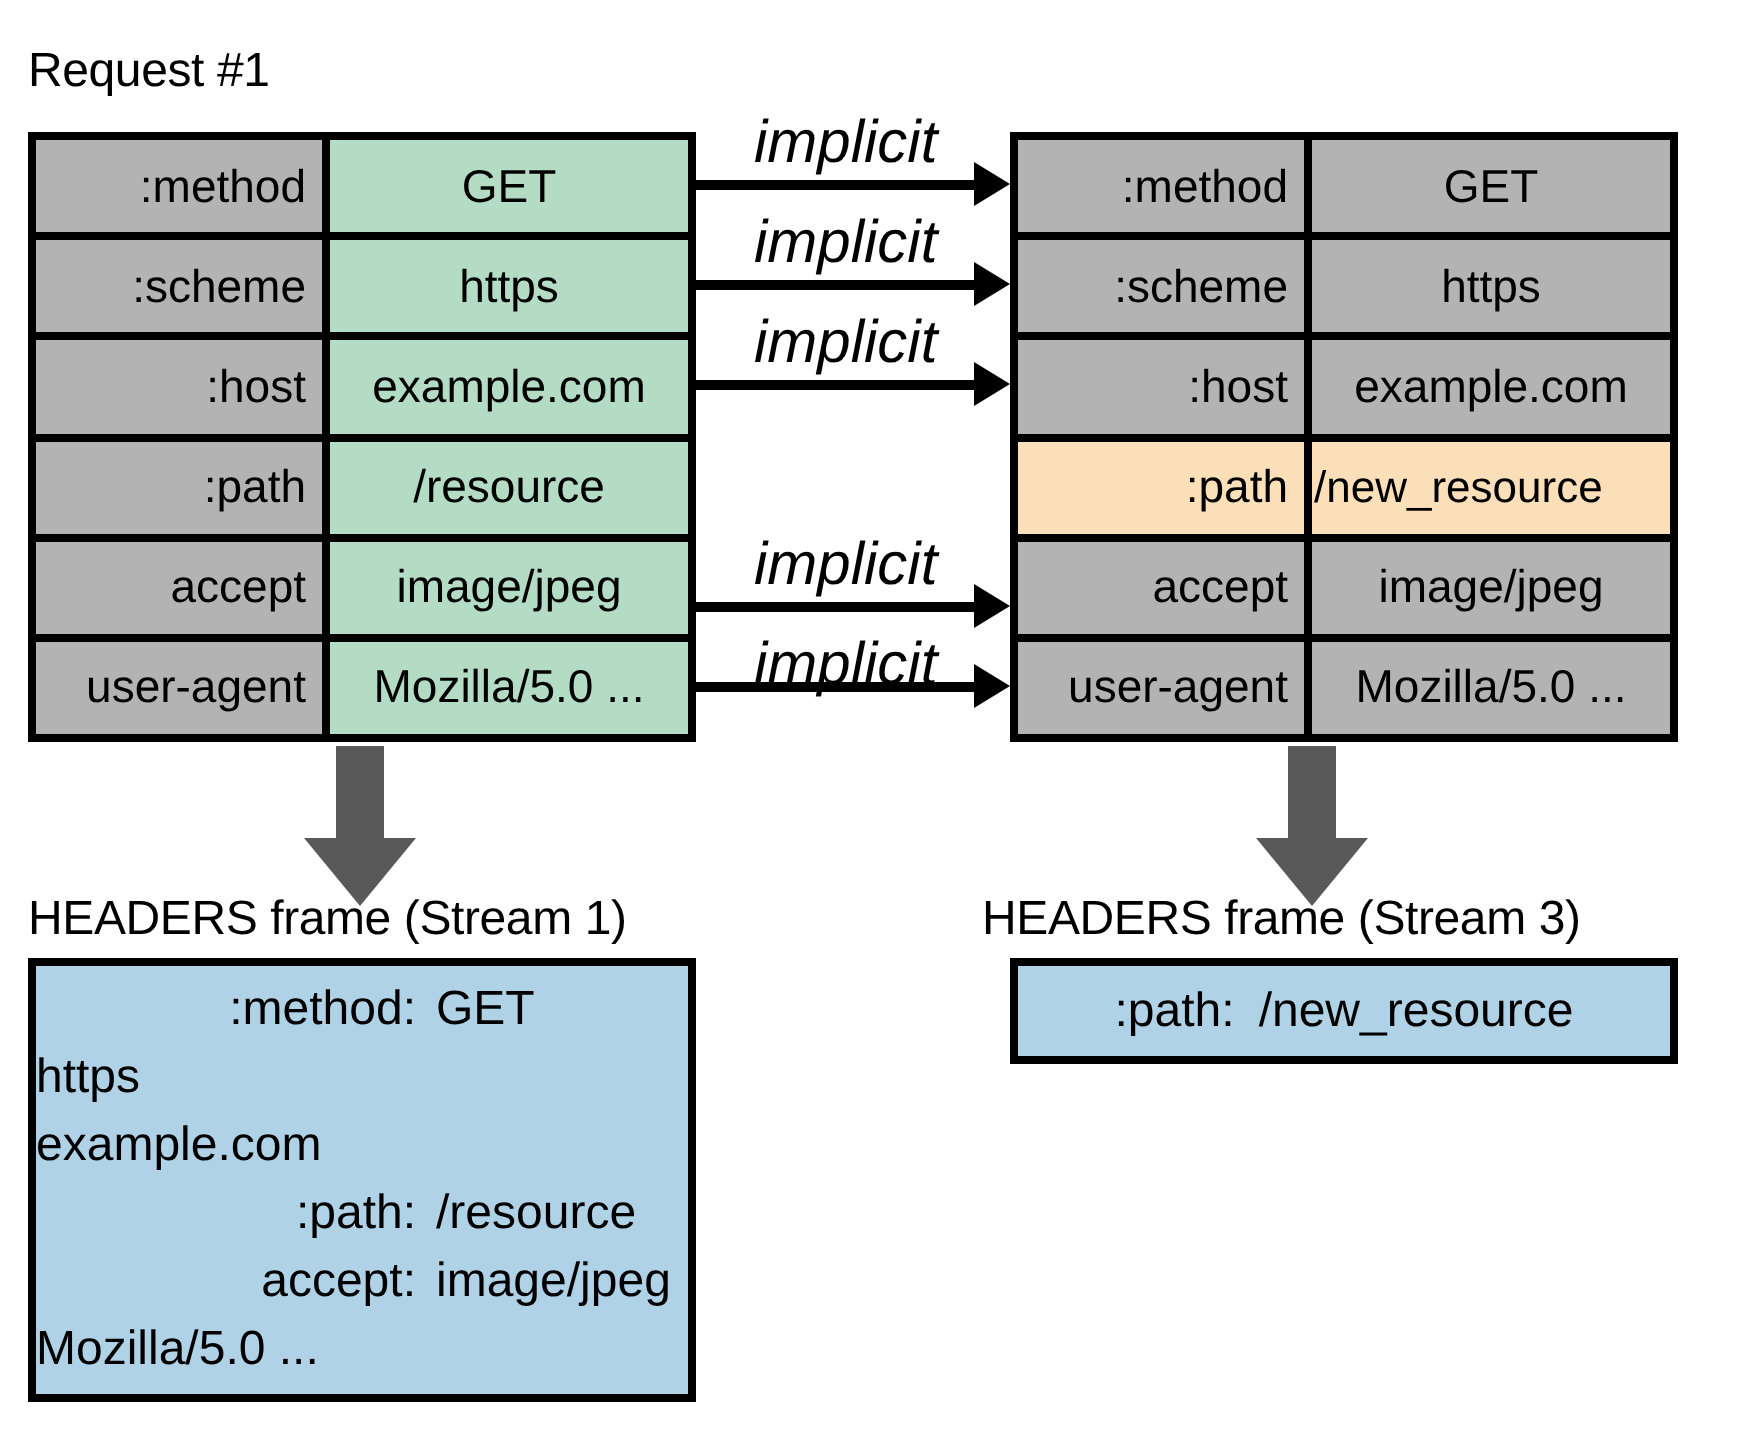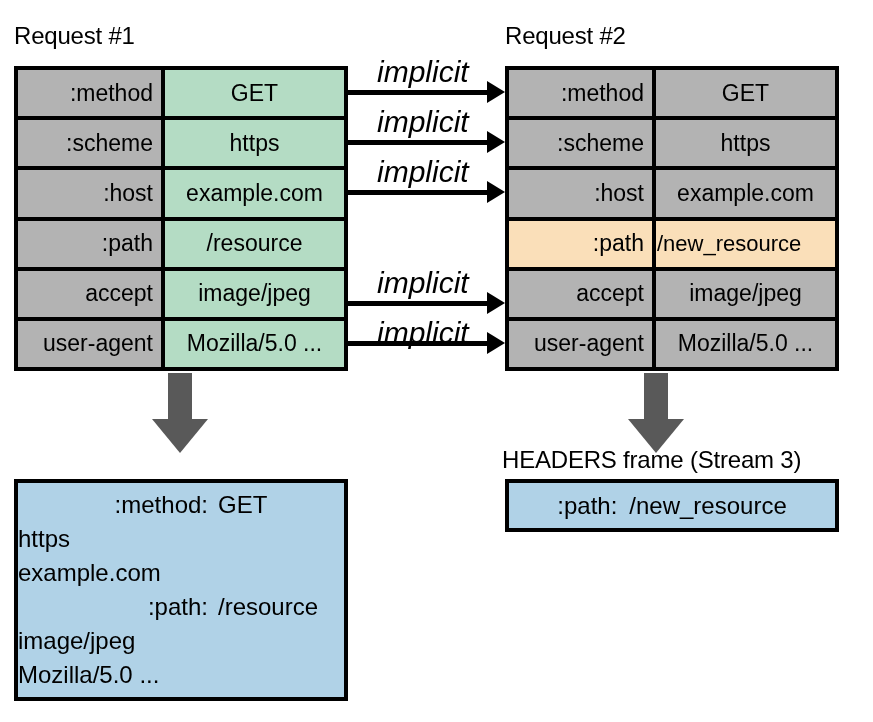--- a/index.html
+++ b/index.html
@@ -28,21 +28,21 @@
     position: absolute;
     font-size: 24px;
     line-height: 28px;
     font-weight: 400;
     white-space: nowrap;
     letter-spacing: -0.2px;
   }
   #req1-title { left: 14px;  top: 6px;  }
   #req2-title { left: 505px; top: 6px;  }
   #frame1-title { left: 14px;  top: 430px; }
-  #frame2-title { left: 502px; top: 430px; }
+  #frame2-title { left: 491px; top: 430px; }
 
   
   .htable {
     position: absolute;
     border: 4px solid #000000;
     box-sizing: border-box;
     display: flex;
     flex-direction: column;
     background: #eab308;
   }
@@ -186,21 +186,20 @@
     <div class="hrow">
       <div class="hcell name c-gray">accept</div>
       <div class="hcell value c-green">image/jpeg</div>
     </div>
     <div class="hrow">
       <div class="hcell name c-gray">user-agent</div>
       <div class="hcell value c-green">Mozilla/5.0 ...</div>
     </div>
   </div>
 
-  <div class="caption" id="req2-title">Request #2</div>
 
   <div class="htable" id="table-req2">
     <div class="hrow">
       <div class="hcell name c-gray">:method</div>
       <div class="hcell value c-gray">GET</div>
     </div>
     <div class="hrow">
       <div class="hcell name c-gray">:scheme</div>
       <div class="hcell value c-gray">https</div>
     </div>
@@ -244,38 +243,40 @@
 
   <div class="down-arrow" style="left:152px; top:357px; width:56px; height:80px;">
     <div class="shaft"></div>
     <div class="head"></div>
   </div>
   <div class="down-arrow" style="left:628px; top:357px; width:56px; height:80px;">
     <div class="shaft"></div>
     <div class="head"></div>
   </div>
 
+  <div class="caption" id="frame1-title">HEADERS frame (Stream 1)</div>
 
   <div class="frame-box" id="frame-box-1">
     <div class="kvlist">
       <div class="kvrow">
         <span class="k">:method:</span>
         <span class="v">GET</span>
       </div>
       <div class="kvrow">
         <span class="v">https</span>
       </div>
       <div class="kvrow">
         <span class="v">example.com</span>
       </div>
       <div class="kvrow">
         <span class="k">:path:</span>
         <span class="v">/resource</span>
       </div>
       <div class="kvrow">
+        <span class="k">accept:</span>
         <span class="v">image/jpeg</span>
       </div>
       <div class="kvrow">
         <span class="v">Mozilla/5.0 ...</span>
       </div>
     </div>
   </div>
 
   <div class="caption" id="frame2-title">HEADERS frame (Stream 3)</div>
 

